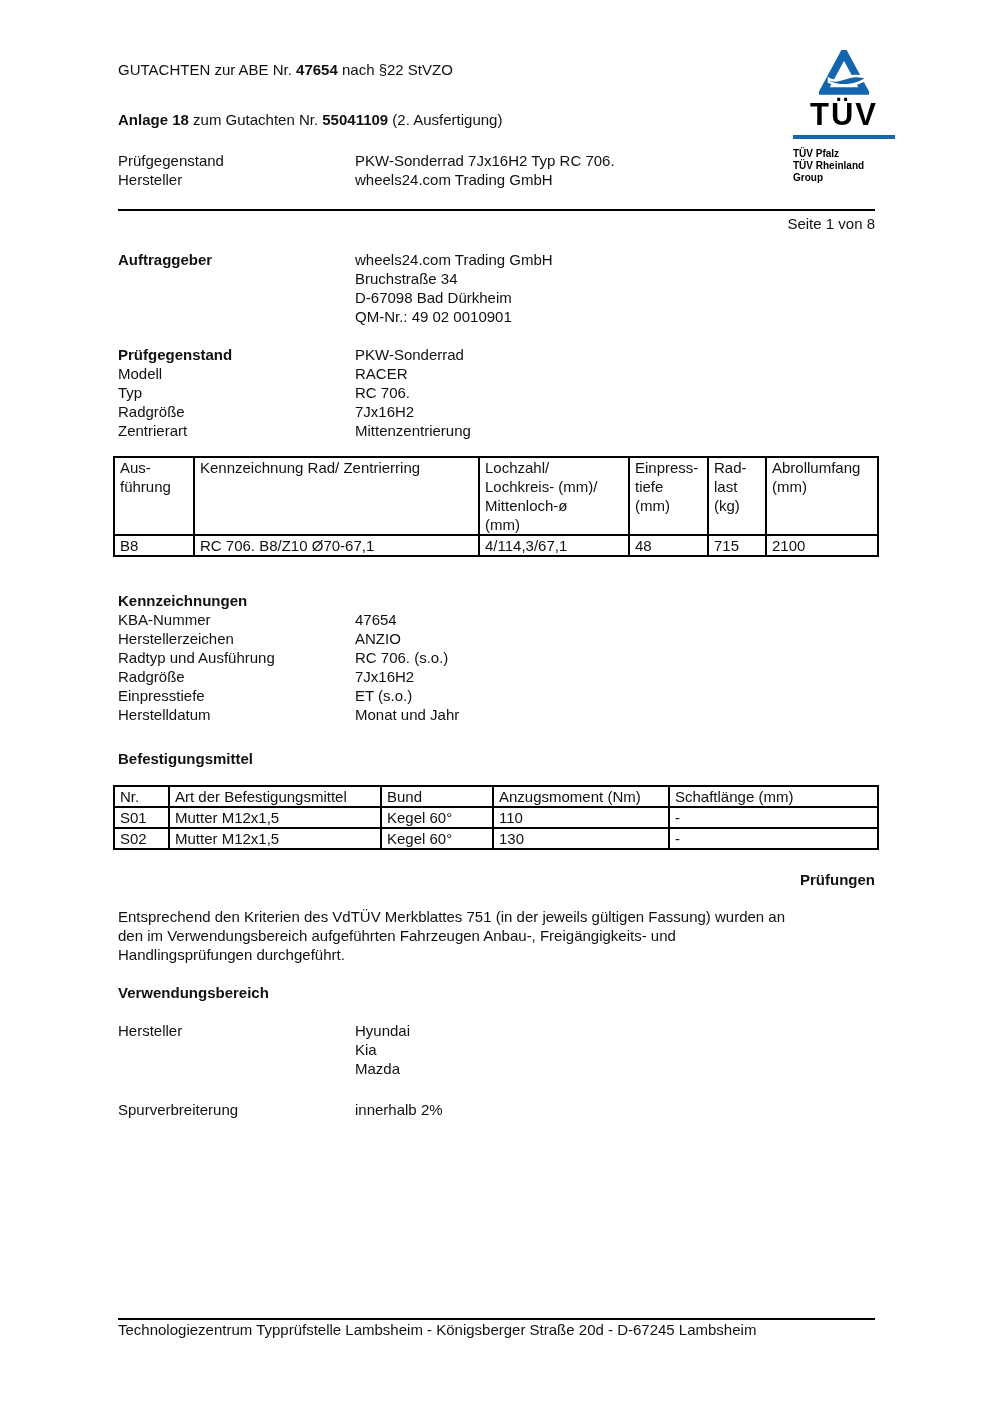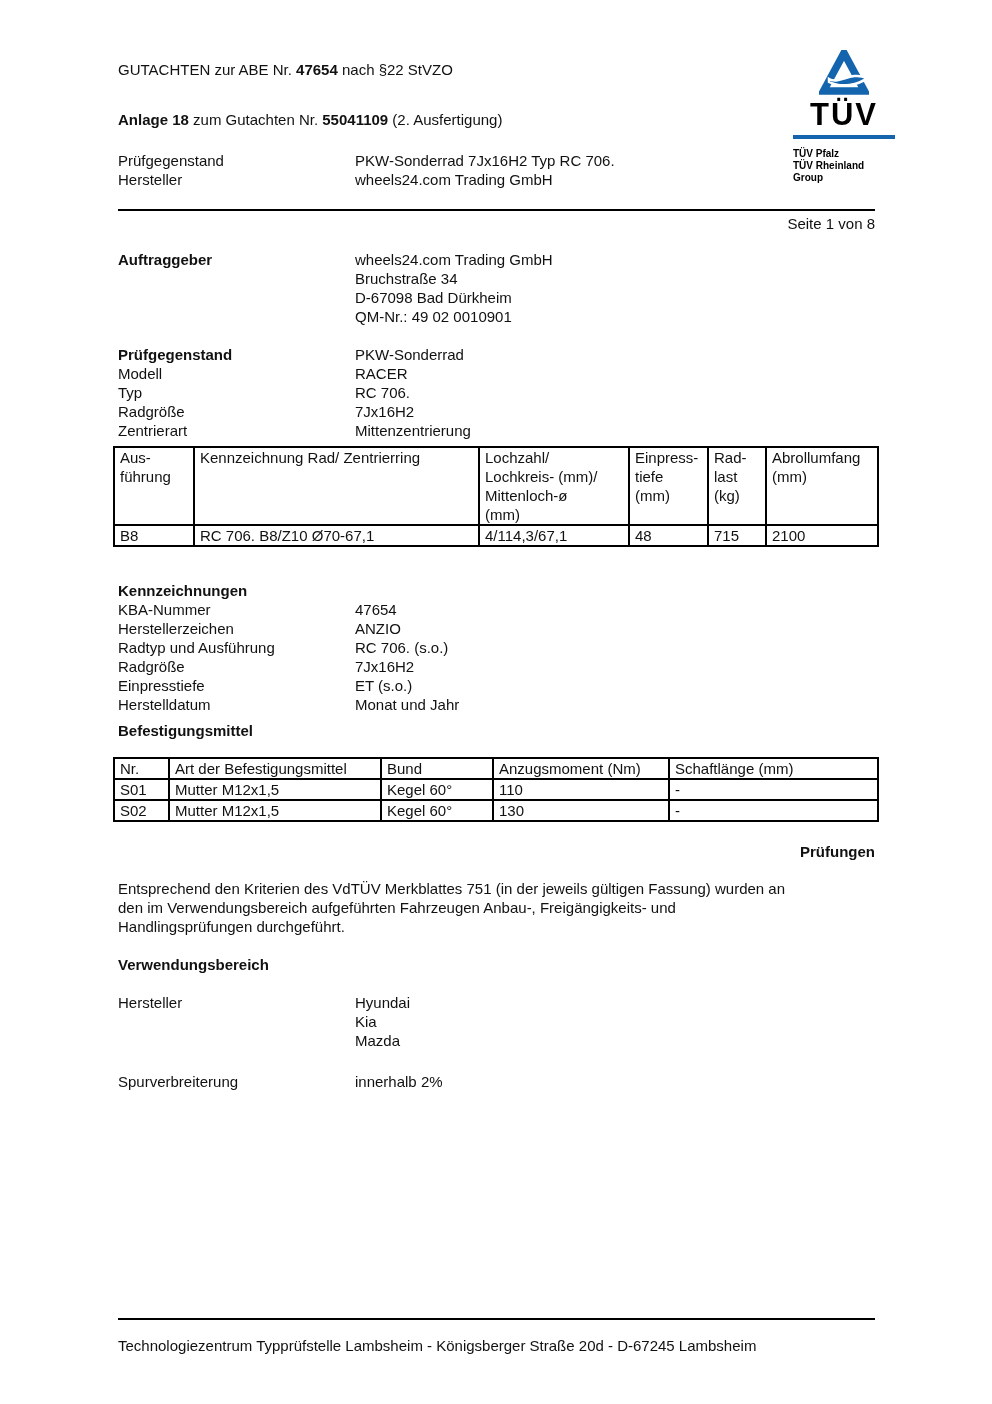--- a/index.html
+++ b/index.html
@@ -25,23 +25,23 @@
   .pruef-block { margin-top: 19px; }
   .tbl {
     border-collapse: collapse; table-layout: fixed;
     width: 764px; margin-left: -5px;
   }
   .tbl th, .tbl td {
     border: 2px solid #000; font-weight: normal; font-size: 15px;
     text-align: left; vertical-align: top; padding: 0 5px;
     white-space: pre-line; line-height: 19px;
   }
-  .tbl1 { margin-top: 6px; padding-left: 28px; }
+  .tbl1 { margin-top: 16px; padding-left: 28px; }
   .kennz-title { margin-top: 34px; }
-  .befest-title { margin-top: 7px; }
+  .befest-title { margin-top: 25px; }
   .tbl2 { margin-top: 17px; padding-left: 44px; }
   .pruefungen-title { margin-top: 20px; text-align: right; }
   .pruefungen-text { margin-top: 18px; white-space: pre-line; }
   .verw-title { margin-top: 19px; }
   .verw-row { margin-top: 19px; }
   .spur-row { margin-top: 22px; }
   .multiline { white-space: pre-line; }
   
   .logo {
     position: absolute; left: 793px; top: 50px; width: 102px;
@@ -51,21 +51,21 @@
   .logo .tuv-word {
     font-weight: bold; font-size: 31px; line-height: 32px;
     letter-spacing: 2px; color: #000; margin-top: 1px;
     font-family: "Liberation Sans", sans-serif;
   }
   .logo .blue-rule { margin-top: 4px; height: 4px; background: #1565ae; width: 100%; }
   .logo .sub { text-align: left; margin-top: 9px; font-size: 10px; line-height: 12px; font-weight: bold; color: #000; }
   
   .footer {
     position: absolute; left: 118px; right: 117px; top: 1318px;
-    border-top: 2px solid #000; padding-top: 16px;
+    border-top: 2px solid #000; padding-top: 0;
   }
 </style>
 </head>
 <body>
 
 <div class="content">
 
   <div class="line1"><span>GUTACHTEN zur ABE Nr. </span><span class="b">47654</span><span> nach §22 StVZO</span></div>
 
   <div class="line2"><span class="b">Anlage 18</span><span> zum Gutachten Nr. </span><span class="b">55041109</span><span> (2. Ausfertigung)</span></div>

